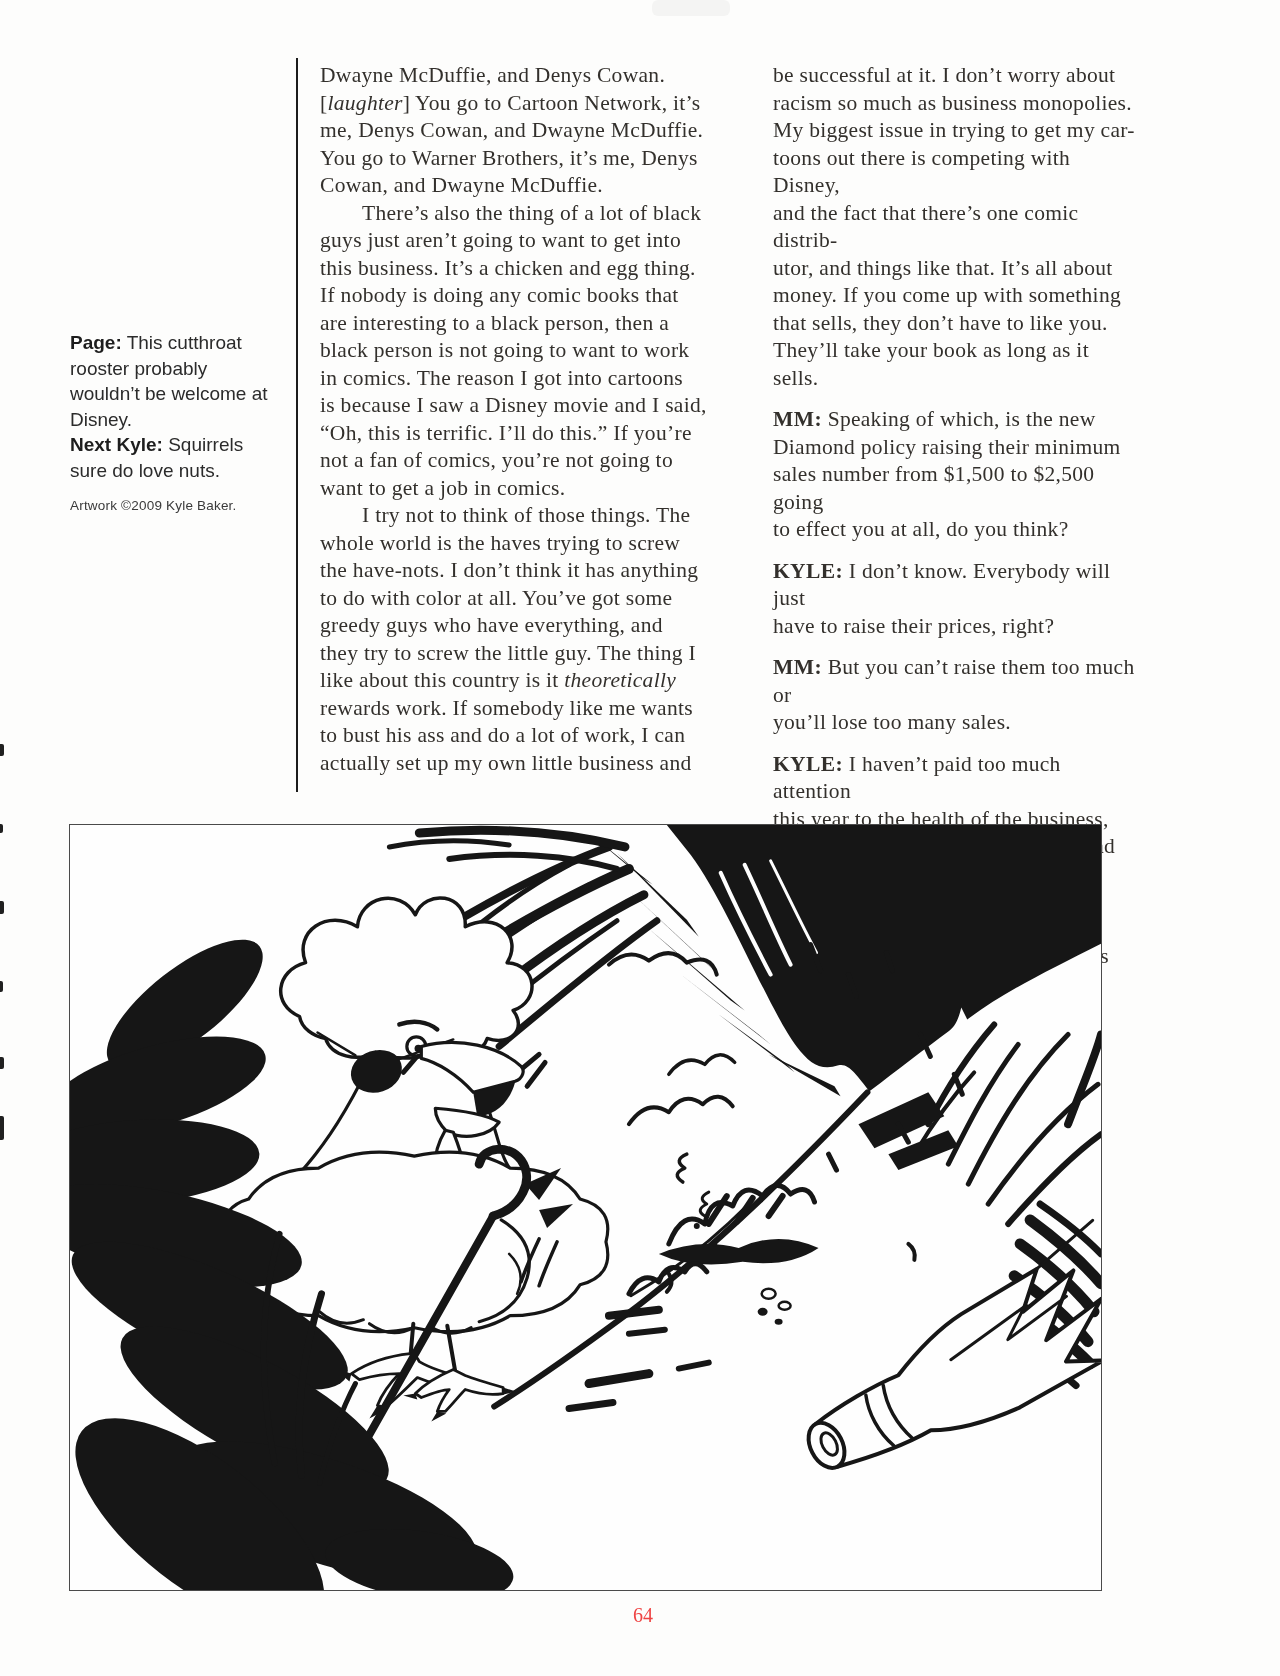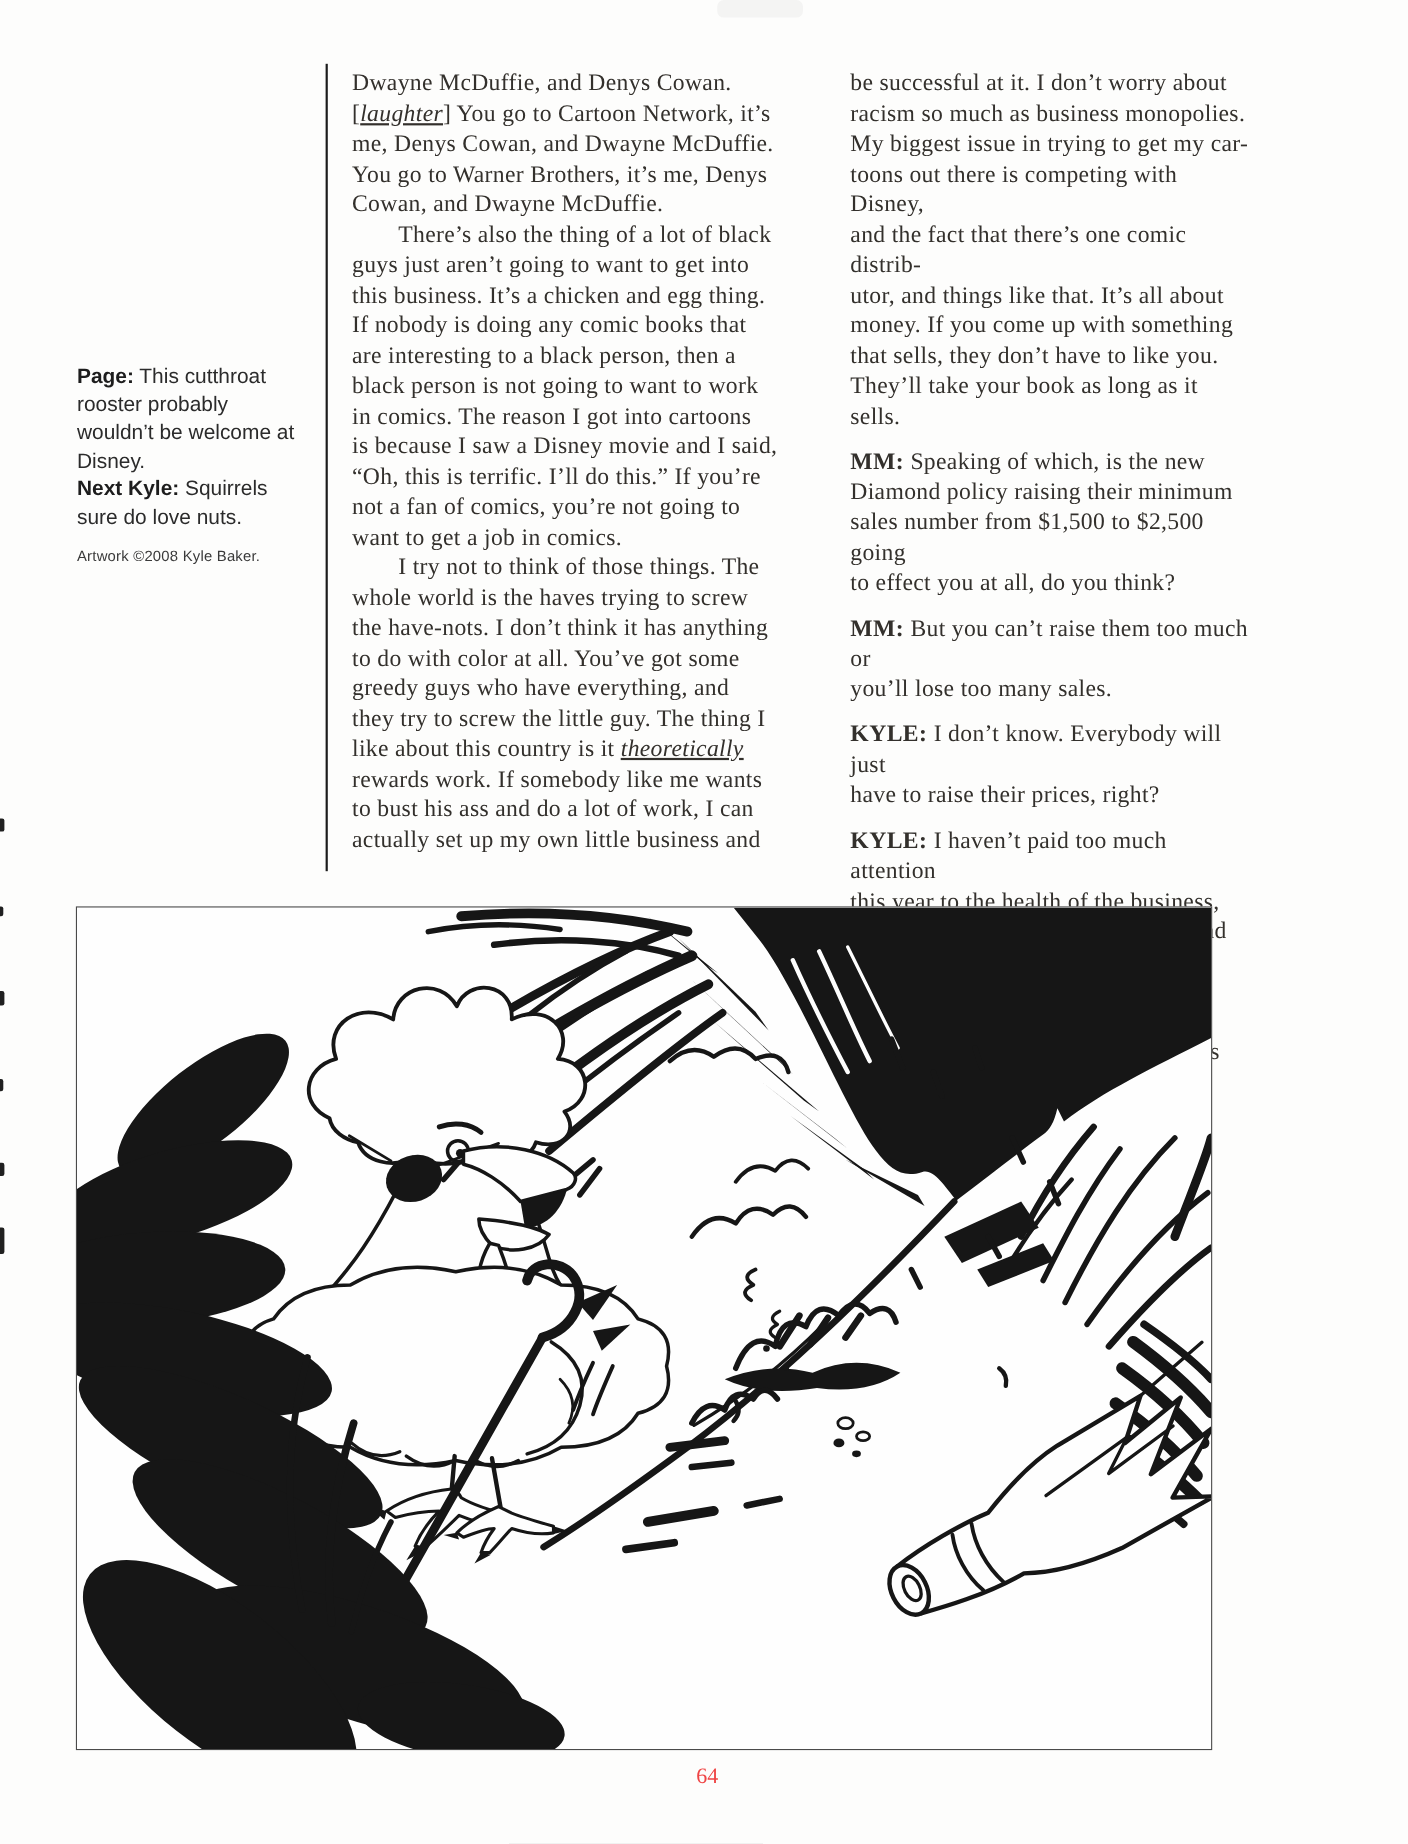--- a/index.html
+++ b/index.html
@@ -29,21 +29,21 @@
     position:absolute;left:296px;top:58px;width:2px;height:734px;
     background:#1c1c1c;
   }
   
   .col{position:absolute;top:62px;font-size:21.5px;line-height:27.5px;letter-spacing:.3px;}
   .col-mid{left:320px;width:398px;}
   .col-right{left:773px;width:366px;}
   .col p{margin:0;white-space:pre-line;}
   .col-mid p.indent{text-indent:42px;}
   .col-right p{margin-bottom:14px;}
-  .col em{font-style:italic;text-decoration:underline;}
+  .col em{font-style:italic;}
   .speaker{font-weight:600;letter-spacing:.4px;}
   
   .art-frame{
     position:absolute;left:69px;top:824px;width:1033px;height:767px;
     border:1.5px solid #4a4a4a;background:#fefefe;overflow:hidden;
     box-sizing:border-box;
   }
   .art-frame svg{display:block;width:100%;height:100%;}
   
   .page-num{
@@ -60,21 +60,21 @@
 <div class="page">
 
   <div class="smudge" style="left:652px;top:0;width:78px;height:16px;"></div>
 
   <p class="caption"><strong>Page:</strong><span> This cutthroat
 rooster probably
 wouldn’t be welcome at
 Disney.
 </span><strong>Next Kyle:</strong><span> Squirrels
 sure do love nuts.</span></p>
-  <p class="credit">Artwork ©2008 Kyle Baker.</p>
+  <p class="credit">Artwork ©2009 Kyle Baker.</p>
 
   <div class="vrule"></div>
 
   <div class="col col-mid">
     <p><span>Dwayne McDuffie, and Denys Cowan.
 [</span><em>laughter</em><span>] You go to Cartoon Network, it’s
 me, Denys Cowan, and Dwayne McDuffie.
 You go to Warner Brothers, it’s me, Denys
 Cowan, and Dwayne McDuffie.</span></p>
     <p class="indent">There’s also the thing of a lot of black
@@ -107,24 +107,24 @@
 toons out there is competing with Disney,
 and the fact that there’s one comic distrib-
 utor, and things like that. It’s all about
 money. If you come up with something
 that sells, they don’t have to like you.
 They’ll take your book as long as it sells.</p>
     <p><span class="speaker">MM:</span><span> Speaking of which, is the new
 Diamond policy raising their minimum
 sales number from $1,500 to $2,500 going
 to effect you at all, do you think?</span></p>
+    <p><span class="speaker">KYLE:</span><span> I don’t know. Everybody will just
+have to raise their prices, right?</span></p>
     <p><span class="speaker">MM:</span><span> But you can’t raise them too much or
 you’ll lose too many sales.</span></p>
-    <p><span class="speaker">KYLE:</span><span> I don’t know. Everybody will just
-have to raise their prices, right?</span></p>
     <p><span class="speaker">KYLE:</span><span> I haven’t paid too much attention
 this year to the health of the business,
 because I’ve stopped publishing. I had five
 books come out last year from five differ-
 ent publishers. My biggest problem is get-
 ting stuff done, and their biggest problem</span></p>
   </div>
 
   <div class="art-frame">
     <svg viewBox="0 0 1033 767" preserveAspectRatio="none">

